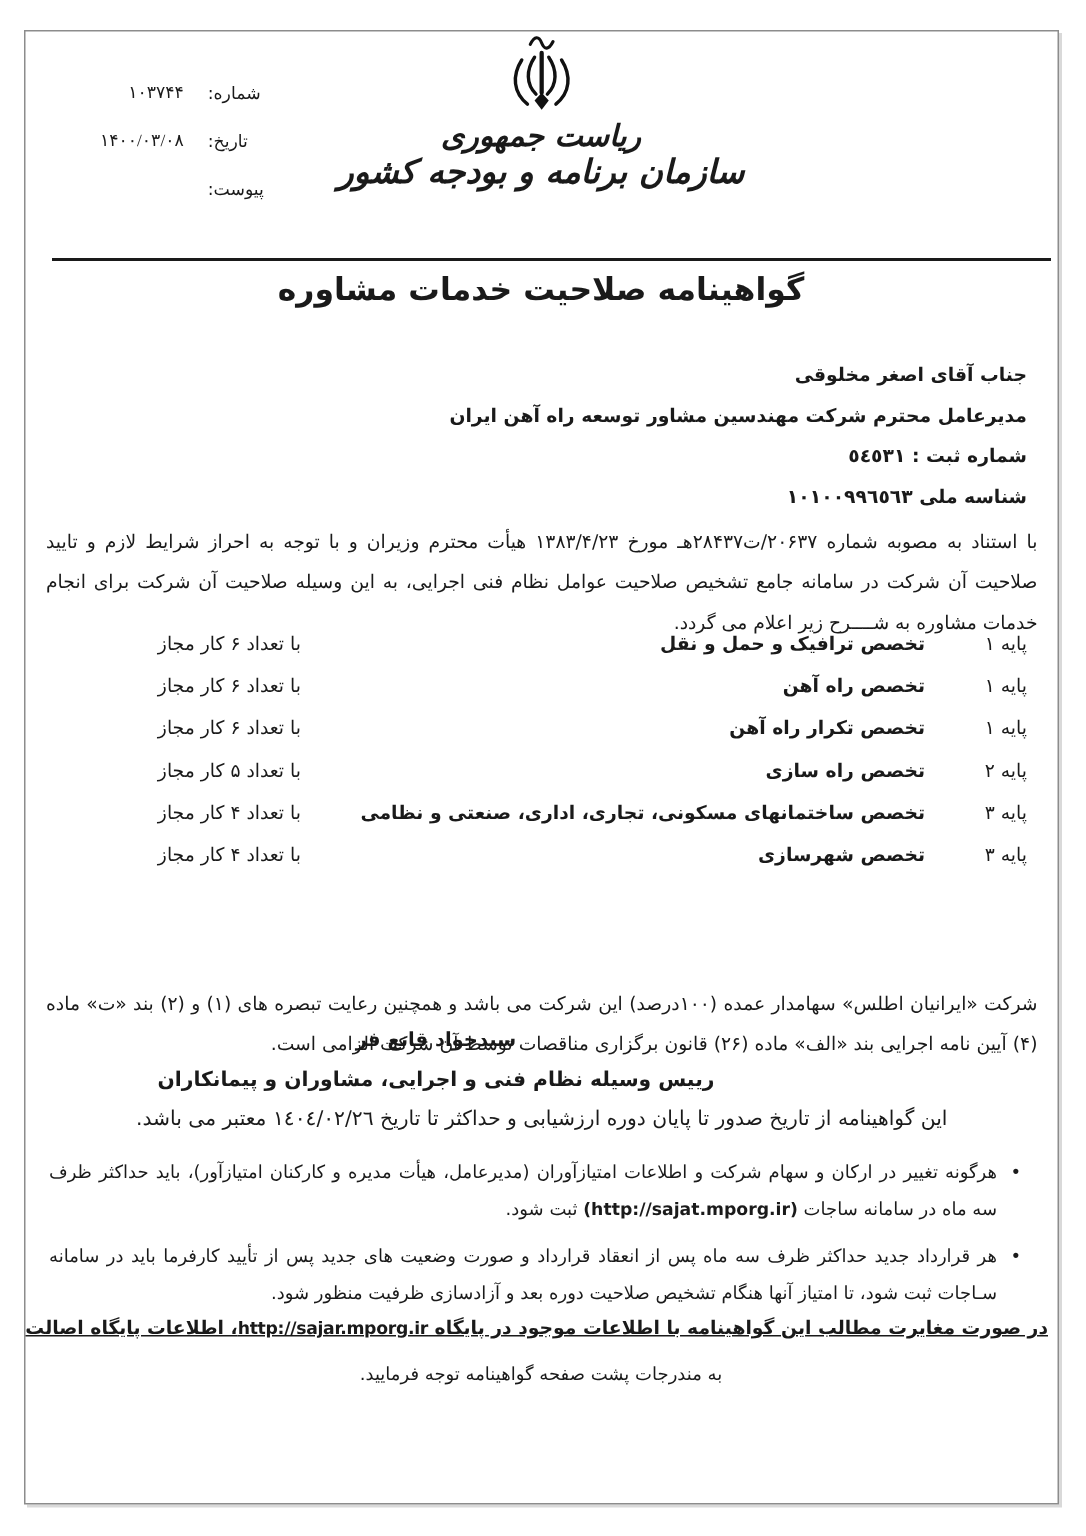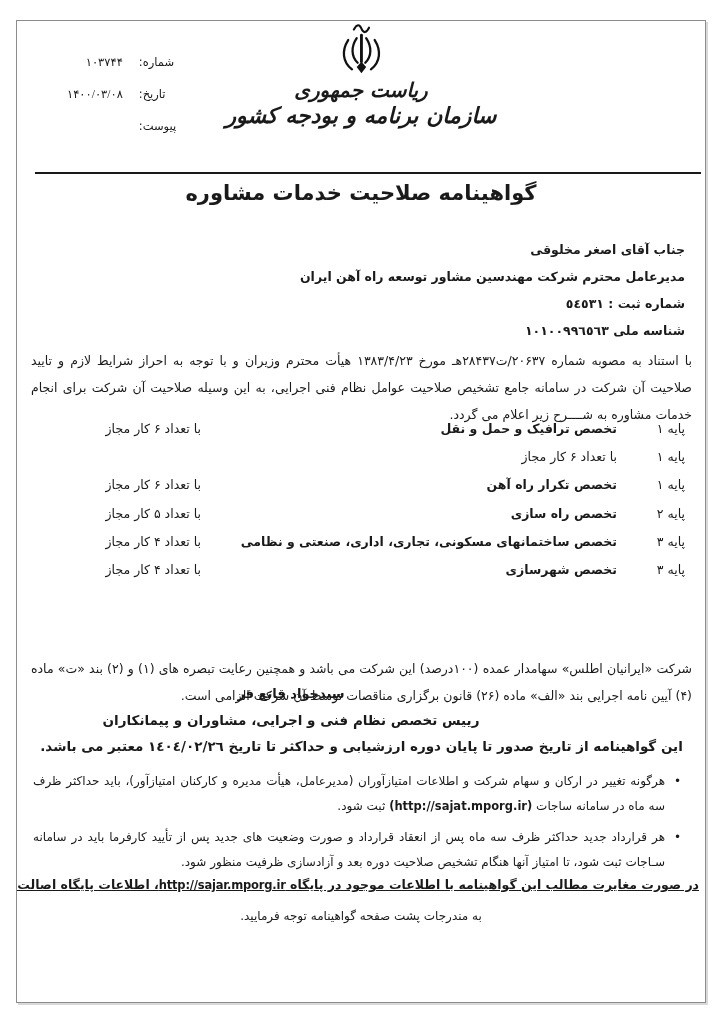--- a/index.html
+++ b/index.html
@@ -45,21 +45,21 @@
     height:28.2px; line-height:28.2px; white-space:nowrap;
   }
   .qual-grade { text-align:right; }
   .qual-spec { text-align:right;font-weight:bold; }
   .qual-cap { text-align:right; }
 
   .signature { left:54px; top:660px; width:440px; text-align:center; font-weight:bold; }
   .sig-name { font-size:13px; line-height:25px; }
   .sig-title { font-size:13.5px; line-height:29px; }
 
-  .validity { left:14px; right:13px; top:717px; text-align:center; font-weight:bold; font-size:13.5px; white-space:nowrap; }
+  .validity { left:14px; right:13px; top:717px; text-align:center; font-weight:normal; font-size:13.5px; white-space:nowrap; }
 
   .notes { right:24px; left:16px; top:748px; font-size:12px; line-height:25px; list-style:none; margin:0; padding:0; }
   .notes li { position:relative; padding-right:16px; text-align:justify; margin-bottom:6px; }
   .notes .bullet { position:absolute; right:0; top:0; font-size:12px; }
   .url { font-weight:bold; direction:ltr; unicode-bidi:isolate; font-size:11.5px; }
 
   .authenticity {
     left:6px; right:6px; top:856px; text-align:center; font-weight:bold; font-size:12.5px;
     text-decoration:underline; white-space:nowrap; letter-spacing:-0.2px;
   }
@@ -112,20 +112,21 @@
     <div class="abs para intro">با استناد به مصوبه شماره ۲۰۶۳۷/ت۲۸۴۳۷هـ مورخ ۱۳۸۳/۴/۲۳ هیأت محترم وزیران و با توجه به احراز شرایط لازم و تایید صلاحیت آن شرکت در سامانه جامع تشخیص صلاحیت عوامل نظام فنی اجرایی، به این وسیله صلاحیت آن شرکت برای انجام خدمات مشاوره به شــــرح زیر اعلام می گردد.</div>
 
     <div class="abs qual-table">
       <div class="qual-row">
         <span class="qual-grade">پایه ۱</span>
         <span class="qual-spec">تخصص ترافیک و حمل و نقل</span>
         <span class="qual-cap">با تعداد ۶ کار مجاز</span>
       </div>
       <div class="qual-row">
         <span class="qual-grade">پایه ۱</span>
+        <span class="qual-spec">تخصص راه آهن</span>
         <span class="qual-cap">با تعداد ۶ کار مجاز</span>
       </div>
       <div class="qual-row">
         <span class="qual-grade">پایه ۱</span>
         <span class="qual-spec">تخصص تکرار راه آهن</span>
         <span class="qual-cap">با تعداد ۶ کار مجاز</span>
       </div>
       <div class="qual-row">
         <span class="qual-grade">پایه ۲</span>
         <span class="qual-spec">تخصص راه سازی</span>
@@ -141,21 +142,21 @@
         <span class="qual-spec">تخصص شهرسازی</span>
         <span class="qual-cap">با تعداد ۴ کار مجاز</span>
       </div>
     </div>
 
 
     <div class="abs para shareholder">شرکت «ایرانیان اطلس» سهامدار عمده (۱۰۰درصد) این شرکت می باشد و همچنین رعایت تبصره های (۱) و (۲) بند «ت» ماده (۴) آیین نامه اجرایی بند «الف» ماده (۲۶) قانون برگزاری مناقصات توسط آن شرکت الزامی است.</div>
 
     <div class="abs signature">
       <div class="sig-name">سیدجواد قانع فر</div>
-      <div class="sig-title">رییس تخصص نظام فنی و اجرایی، مشاوران و پیمانکاران</div>
+      <div class="sig-title">رییس وسیله نظام فنی و اجرایی، مشاوران و پیمانکاران</div>
     </div>
 
     <div class="abs validity">این گواهینامه از تاریخ صدور تا پایان دوره ارزشیابی و حداکثر تا تاریخ ١٤٠٤/٠٢/٢٦ معتبر می باشد.</div>
 
     <ul class="abs notes">
       <li>
         <span class="bullet">•</span>
         <span>هرگونه تغییر در ارکان و سهام شرکت و اطلاعات امتیازآوران (مدیرعامل، هیأت مدیره و کارکنان امتیازآور)، باید حداکثر ظرف سه ماه در سامانه ساجات </span><span class="url">(http://sajat.mporg.ir)</span><span> ثبت شود.</span>
       </li>
       <li>

